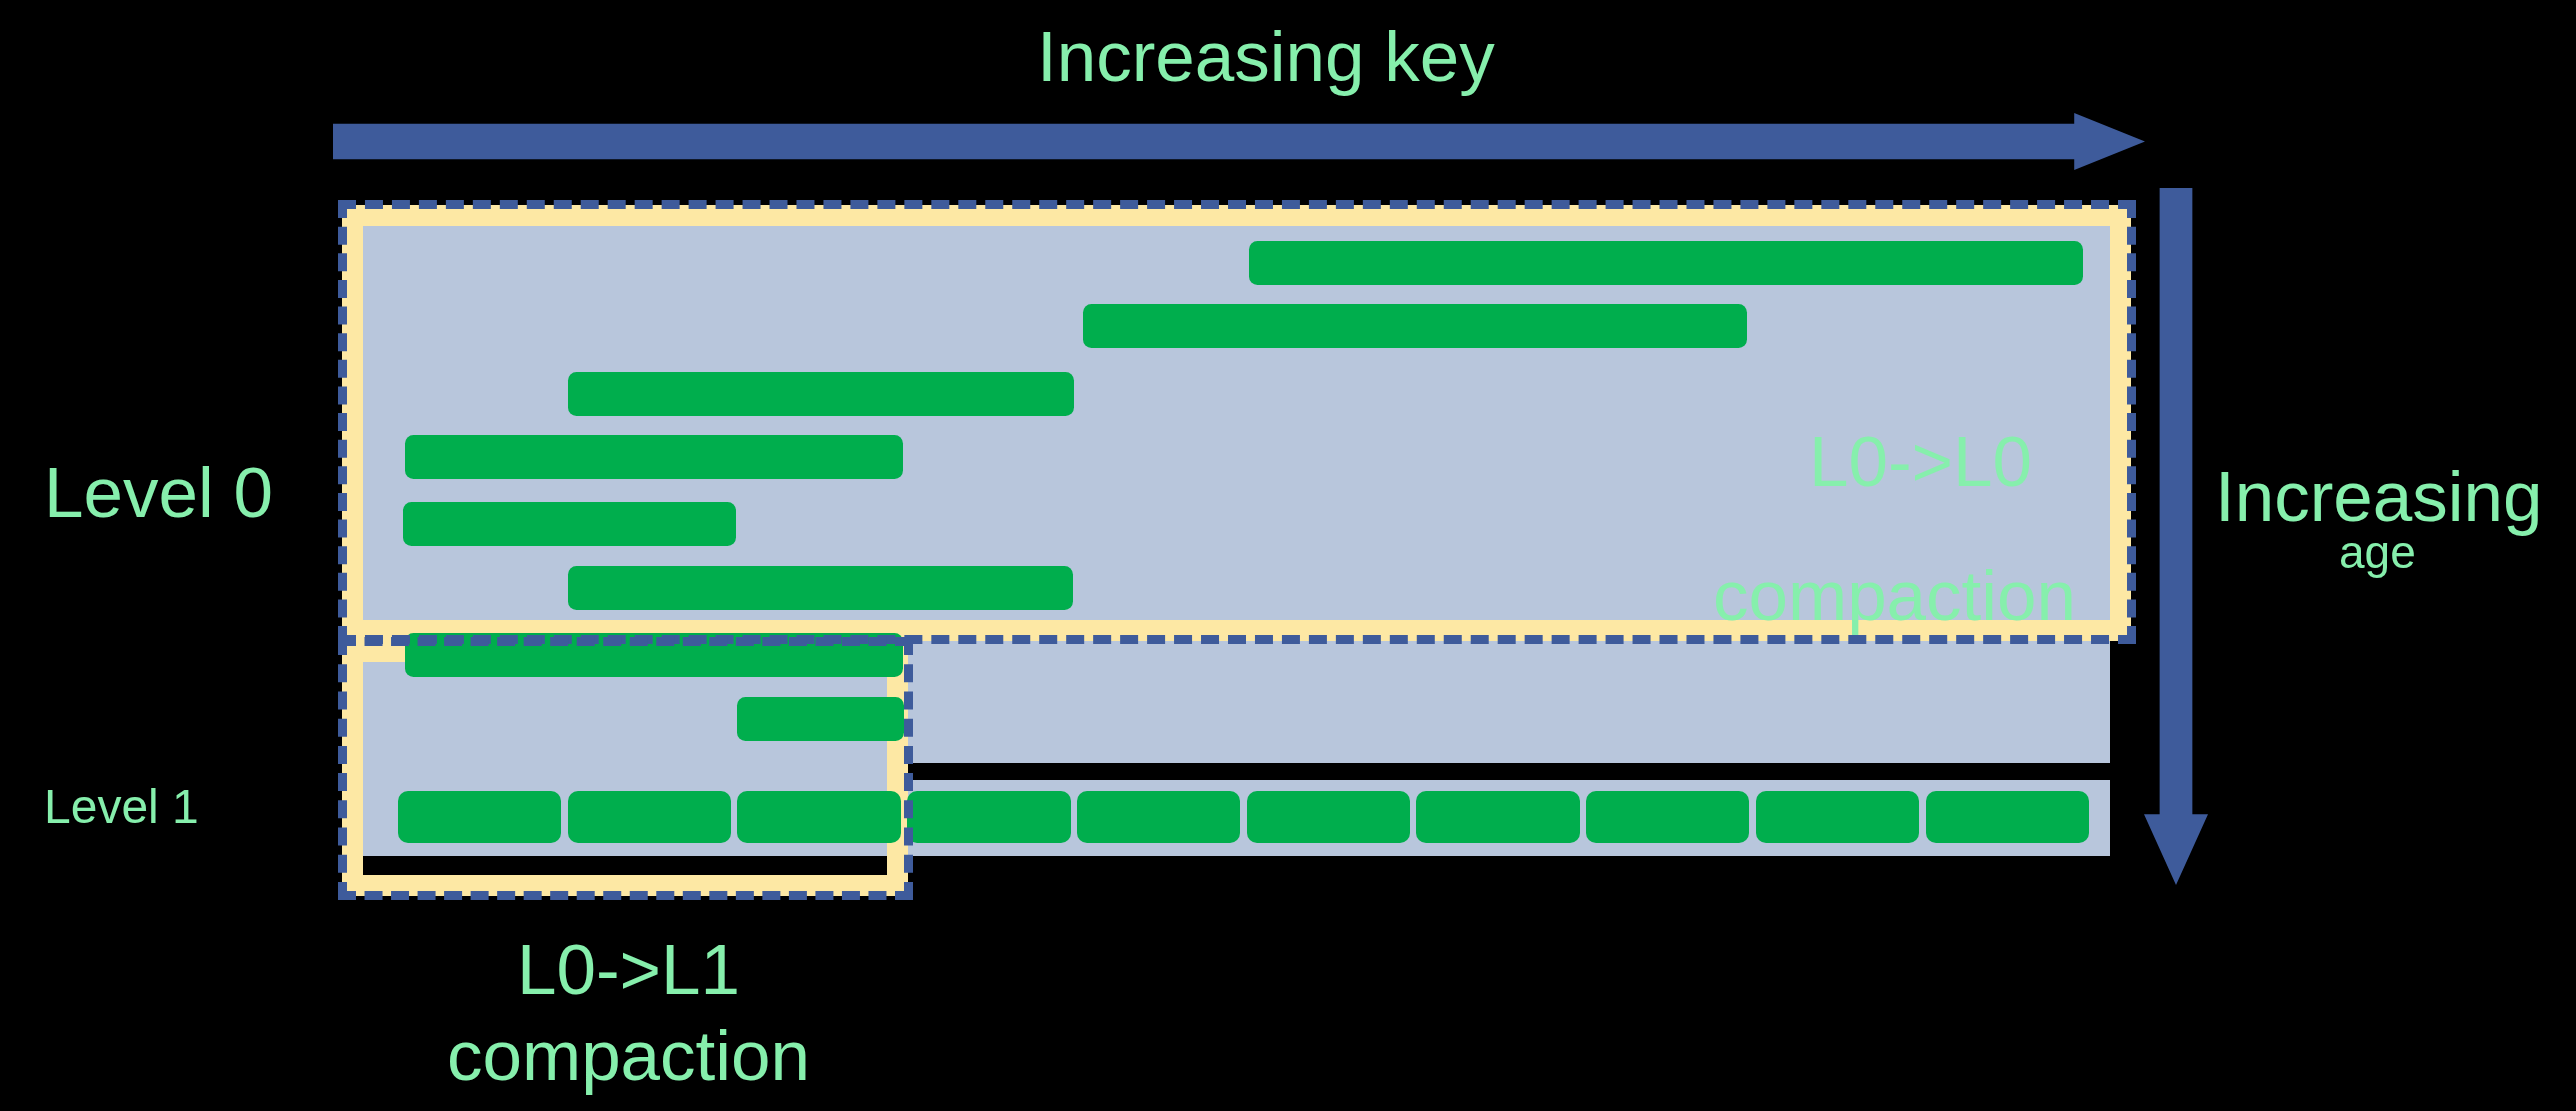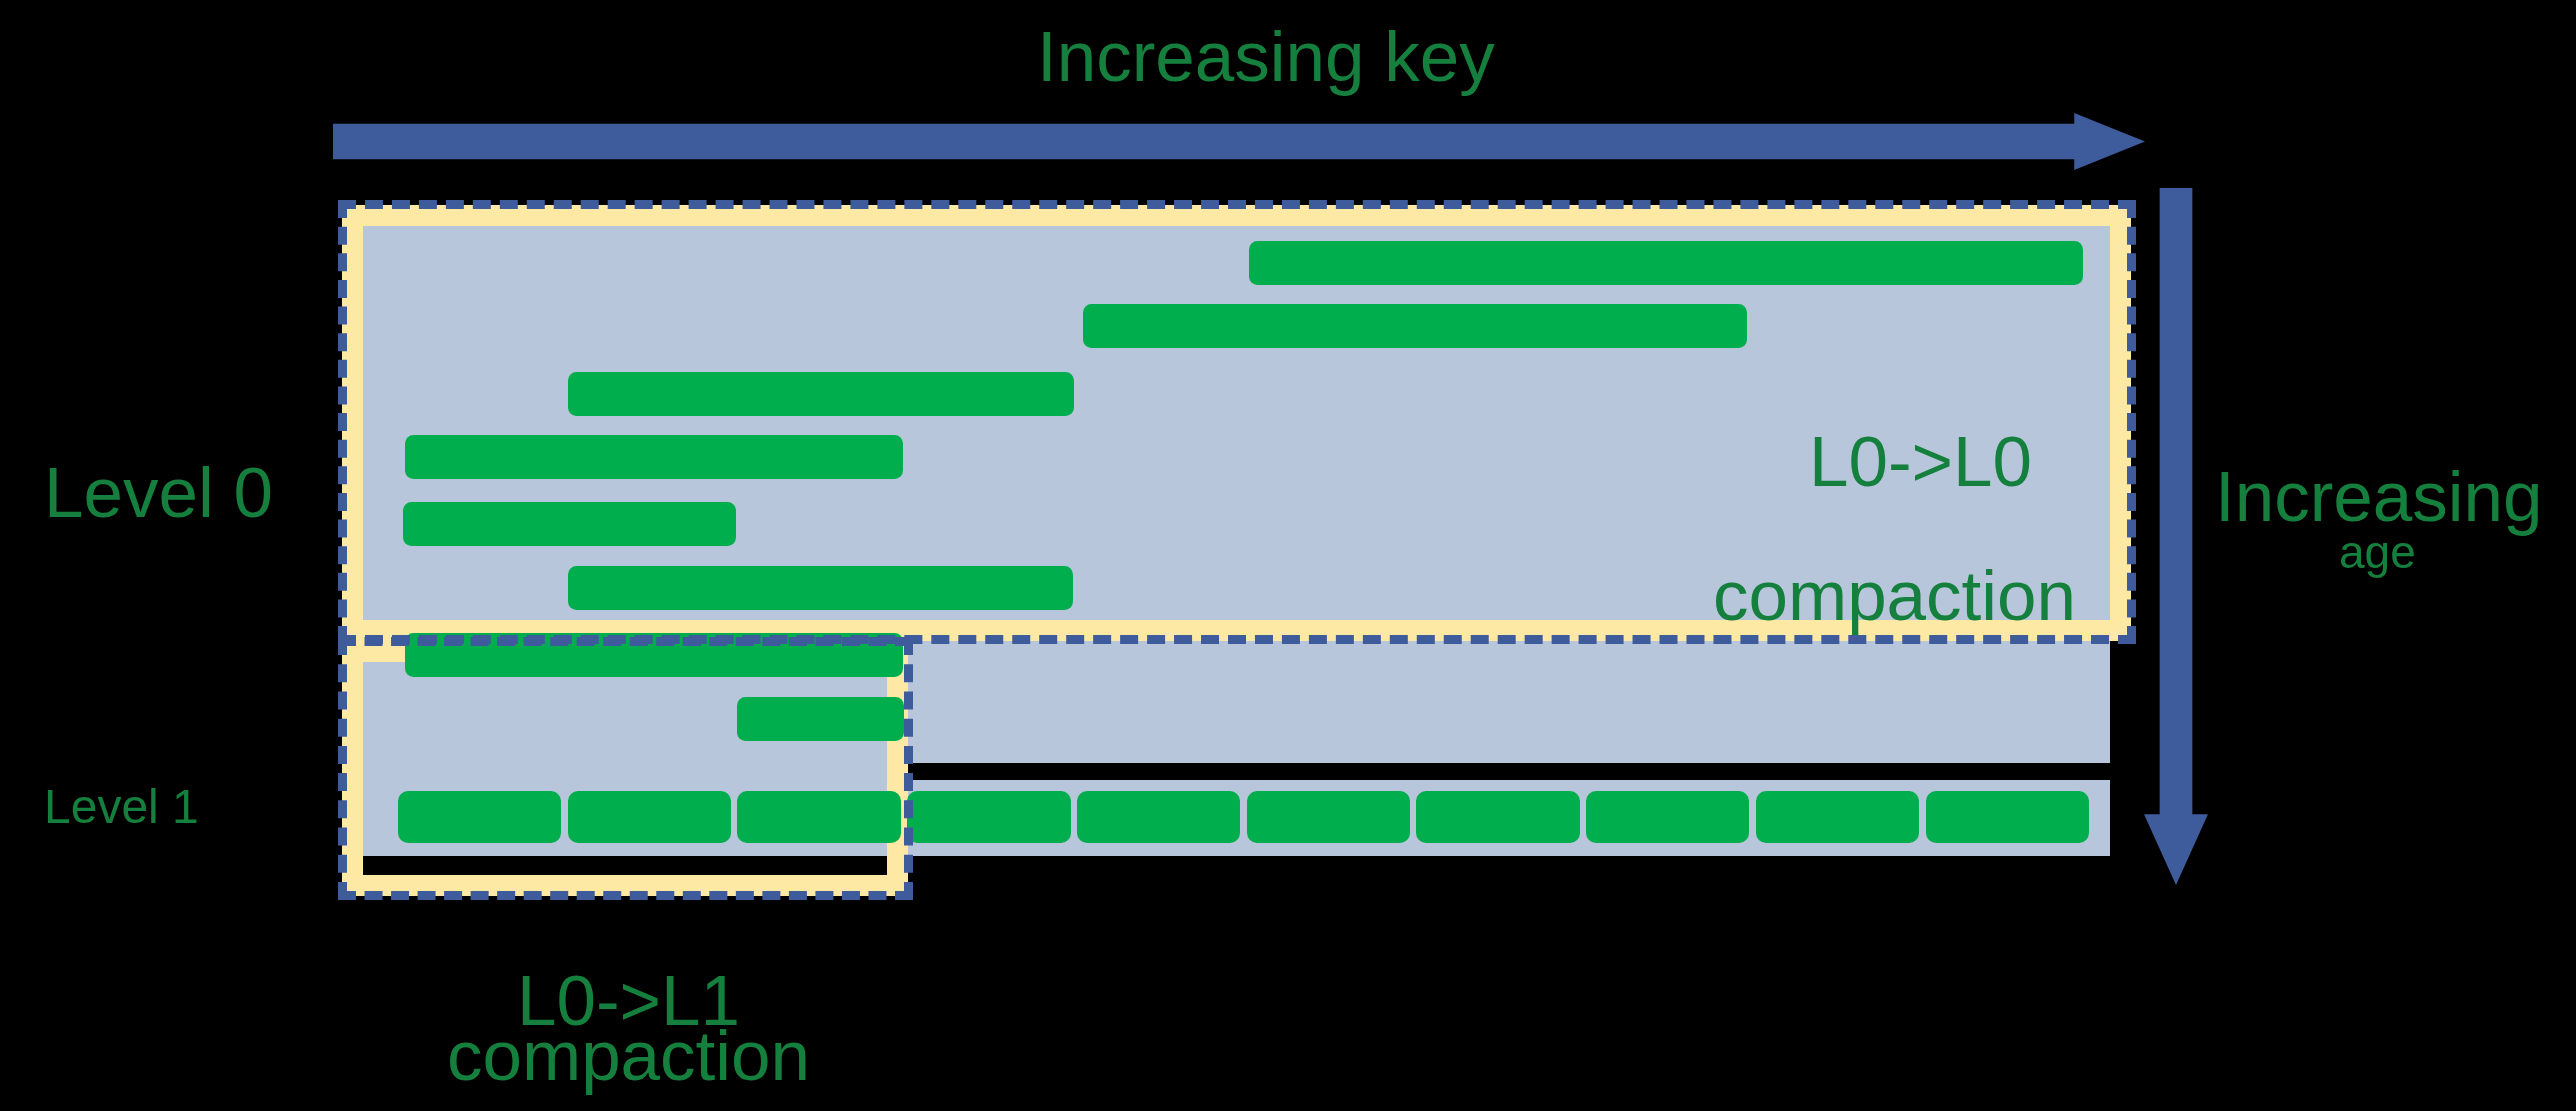--- a/index.html
+++ b/index.html
@@ -5,21 +5,21 @@
   html,body{margin:0;padding:0;background:#000;}
   #stage{
     position:relative;
     width:2576px;height:1111px;
     background:#000000;
     overflow:hidden;
     font-family:"Liberation Sans", sans-serif;
   }
   .txt{
     position:absolute;
-    color:#15803d;
+    color:#86efac;
     font-family:"Liberation Sans", sans-serif;
     font-weight:400;
     white-space:pre;
     line-height:1.05;
   }
   
   #arrow-h{position:absolute;left:333px;top:113px;width:1812px;height:57px;}
   
   #arrow-v{position:absolute;left:2144px;top:188px;width:64px;height:697px;}
 
@@ -133,17 +133,17 @@
       <div class="l1cell" style="position: relative; flex: 1 1 0px; height: 100%;"></div>
       <div class="l1cell" style="position: relative; flex: 1 1 0px; height: 100%;"></div>
       <div class="l1cell" style="position: relative; flex: 1 1 0px; height: 100%;"></div>
       <div class="l1cell" style="position: relative; flex: 1 1 0px; height: 100%;"></div>
       <div class="l1cell" style="position: relative; flex: 1 1 0px; height: 100%;"></div>
     </div>
 
   <div class="txt" style="left:1788px;top:425px;font-size:71px;z-index:50;margin-left:21px;">L0-&gt;L0</div>
   <div class="txt" style="left:1713px;top:559px;font-size:71px;z-index:50;">compaction</div>
 
-  <div class="txt" style="left:517px;top:964px;font-size:71px;">L0-&gt;L1</div>
+  <div class="txt" style="left:517px;top:933px;font-size:71px;">L0-&gt;L1</div>
   <div class="txt" style="left:447px;top:1019px;font-size:71px;">compaction</div>
 
 </div>
 
 
 </body></html>

